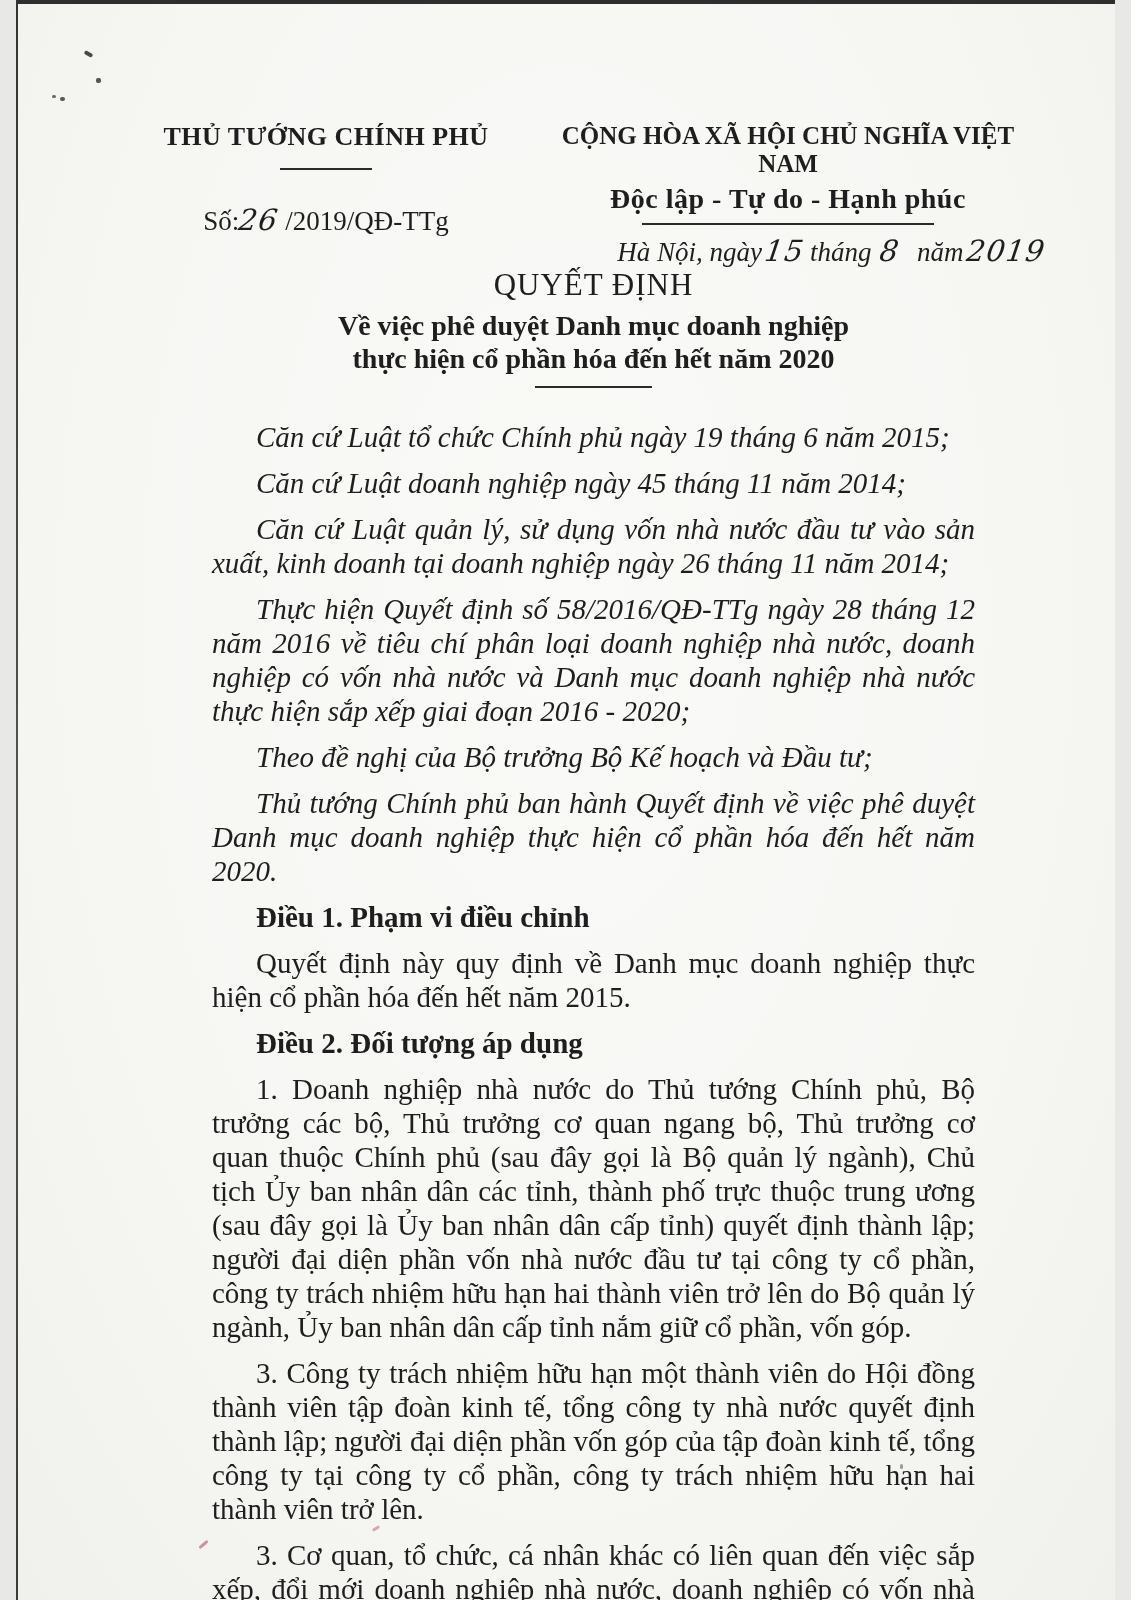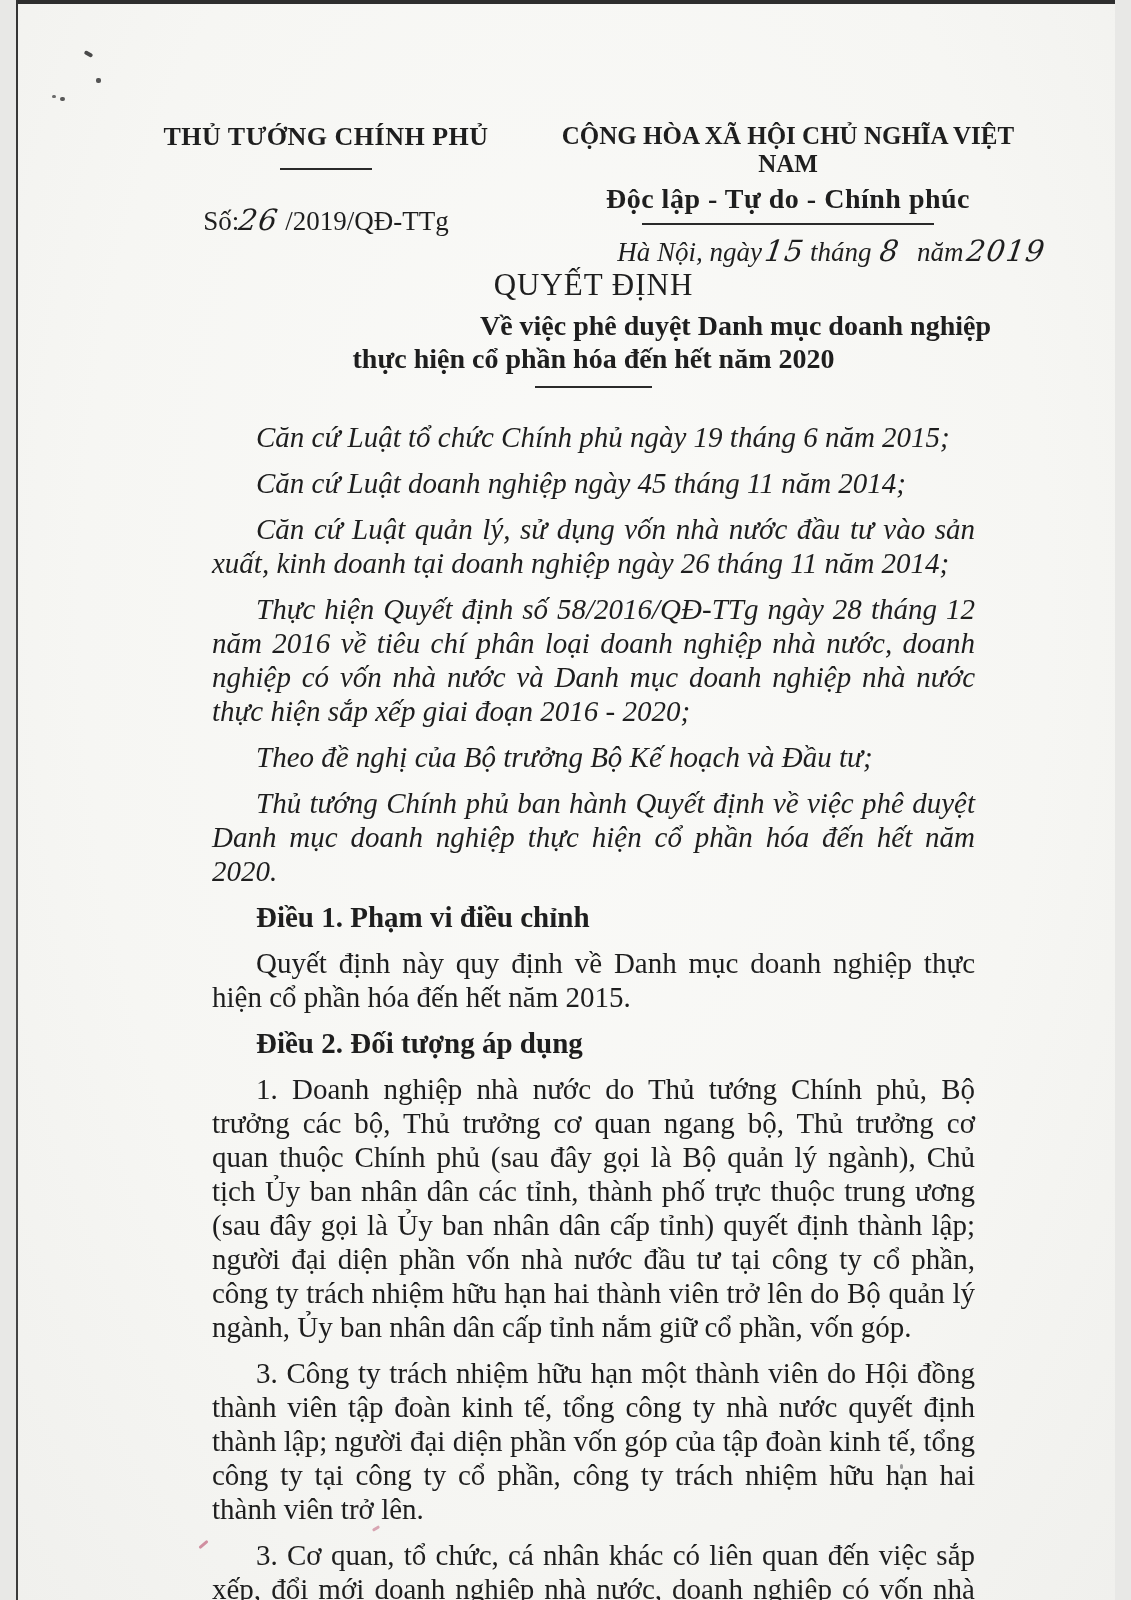--- a/index.html
+++ b/index.html
@@ -69,21 +69,21 @@
   .title-block {
     position: absolute; top: 268px; left: 180px; right: 124px;
     text-align: center;
   }
   .doc-title {
     font-weight: normal; font-size: 31px; line-height: 34px; letter-spacing: 1px;
   }
   .doc-subtitle {
     font-weight: bold; font-size: 28px; line-height: 33px;
   }
-  .doc-subtitle.first { margin-top: 7px; text-align: right; }
+  .doc-subtitle.first { margin-top: 7px; }
   .rule-title {
     width: 117px; height: 0; border-top: 2px solid #2a2a2a; margin: 11px auto 0 auto;
   }
   
   .content {
     position: absolute; top: 408px; left: 180px; right: 124px;
     font-size: 29px; line-height: 34px;
     text-align: justify;
   }
   .content p, .content h3 {
@@ -112,21 +112,21 @@
   <div class="edge-left"></div>
 
   <div class="header-left">
     <div class="issuer">THỦ TƯỚNG CHÍNH PHỦ</div>
     <div class="rule-issuer"></div>
     <div class="doc-number"><span>Số:</span><span class="handwritten">26</span><span>/2019/QĐ-TTg</span></div>
   </div>
 
   <div class="header-right">
     <div class="motto1">CỘNG HÒA XÃ HỘI CHỦ NGHĨA VIỆT NAM</div>
-    <div class="motto2">Độc lập - Tự do - Chính phúc</div>
+    <div class="motto2">Độc lập - Tự do - Hạnh phúc</div>
     <div class="rule-motto"></div>
     <div class="date-line"><span>Hà Nội, ngày</span><span class="handwritten">15</span><span>tháng</span><span class="handwritten hw-month">8</span><span>năm</span><span class="handwritten">2019</span></div>
   </div>
 
   <div class="title-block">
     <div class="doc-title">QUYẾT ĐỊNH</div>
     <div class="doc-subtitle first">Về việc phê duyệt Danh mục doanh nghiệp</div>
     <div class="doc-subtitle">thực hiện cổ phần hóa đến hết năm 2020</div>
     <div class="rule-title"></div>
   </div>

